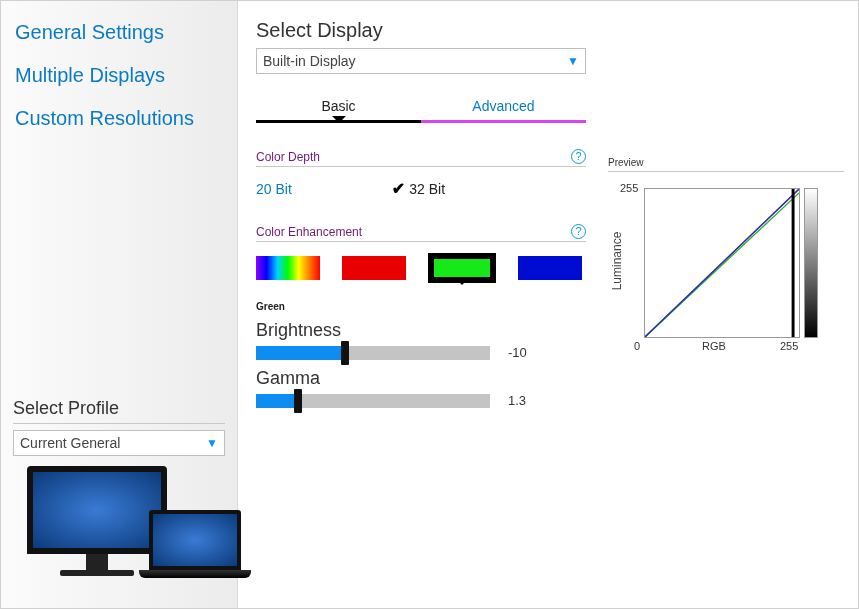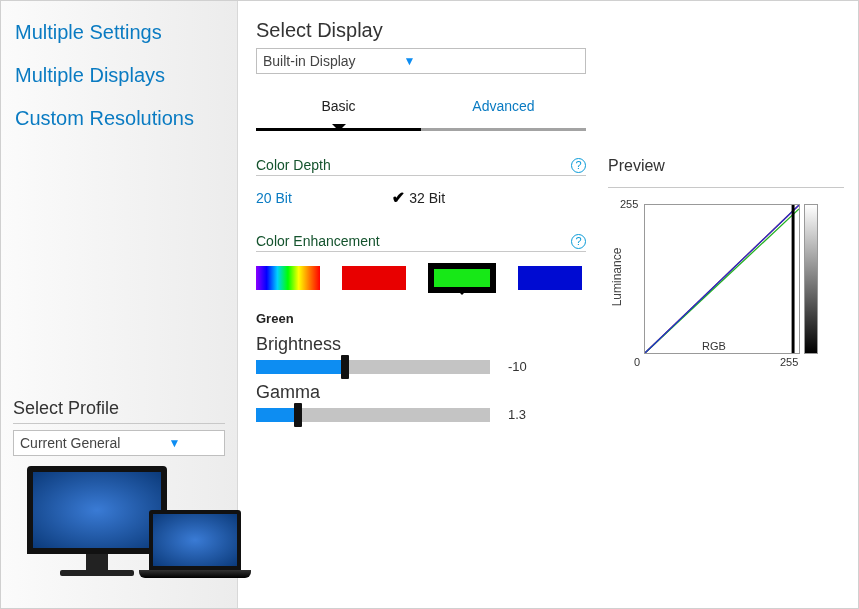--- a/index.html
+++ b/index.html
@@ -5,90 +5,90 @@
 * { box-sizing: border-box; margin: 0; padding: 0; font-family: "Segoe UI", Arial, sans-serif; }
 body { background: #f0f0f0; }
 .window { width: 859px; height: 609px; background: #fff; display: flex; border: 1px solid #d0d0d0; box-shadow: 2px 2px 6px rgba(0,0,0,0.15); position: relative; overflow: hidden; }
 .sidebar { width: 237px; background: linear-gradient(to right, #fbfbfb, #ececec); display: flex; flex-direction: column; border-right: 1px solid #d8d8d8; }
 .nav { display: flex; flex-direction: column; padding-top: 10px; }
 .nav-item { font-size: 20px; color: #0a7bc2; padding: 10px 14px; cursor: pointer; font-weight: 400; }
 .nav-item.active { background: #0d8df2; color: #fff; }
 .profile-section { margin-top: auto; padding: 0 12px 18px 12px; }
 .profile-title { font-size: 18px; color: #333; font-weight: 400; margin-bottom: 4px; }
 .profile-hr { border: none; border-top: 1px solid #c8c8c8; margin-bottom: 6px; }
-.select { width: 100%; height: 26px; border: 1px solid #bfbfbf; font-size: 14px; color: #444; padding: 2px 6px; background: #fff; display: flex; align-items: center; cursor: pointer; gap: 48px; }
+.select { width: 100%; height: 26px; border: 1px solid #bfbfbf; font-size: 14px; color: #444; padding: 2px 6px; background: #fff; display: flex; align-items: center; justify-content: space-between; cursor: pointer; gap: 48px; }
 .select .chev { color: #0d8df2; font-size: 12px; }
 .devices { padding: 10px 14px 14px; display: flex; align-items: flex-end; gap: 0; }
 .monitor, .laptop { position: relative; }
 .monitor .screen { width: 140px; height: 88px; background: radial-gradient(ellipse at center, #3a7bd5, #0b3a7a); border: 6px solid #111; border-radius: 4px 4px 0 0; }
 .monitor .stand { width: 22px; height: 16px; background: #222; margin: 0 auto; }
 .monitor .base { width: 74px; height: 6px; background: #222; margin: 0 auto; border-radius: 2px; }
 .laptop { margin-left: -18px; margin-bottom: -2px; }
 .laptop .lscreen { width: 92px; height: 60px; background: radial-gradient(ellipse at center, #3a7bd5, #0b3a7a); border: 4px solid #111; border-radius: 3px 3px 0 0; }
 .laptop .lbase { width: 112px; height: 8px; background: linear-gradient(#333,#000); margin-left: -10px; border-radius: 0 0 6px 6px; }
 
 .main { flex: 1; padding: 18px 14px 10px 18px; position: relative; display: flex; gap: 22px; }
 .main-left { width: 330px; }
 .main-right { flex: 1; }
 .page-title { font-size: 20px; color: #333; font-weight: 400; margin-bottom: 6px; }
 .display-select { width: 330px; }
 .tabs { display: flex; margin-top: 24px; width: 330px; }
-.tab { flex: 1; text-align: center; font-size: 14px; padding-bottom: 14px; cursor: pointer; position: relative; }
+.tab { flex: 1; text-align: center; font-size: 14px; padding-bottom: 6px; cursor: pointer; position: relative; }
 .tab.basic { color: #222; border-bottom: 3px solid #000; }
 .tab.basic::after { content: ""; position: absolute; left: 50%; bottom: -10px; margin-left: -7px; border: 7px solid transparent; border-top-color: #000; }
-.tab.advanced { color: #0a7bc2; border-bottom: 3px solid #a3a3a3; }
+.tab.advanced { color: #0a7bc2; border-bottom: 3px solid #d946ef; }
 
 .section { margin-top: 26px; }
 .section-head { display: flex; align-items: center; justify-content: space-between; border-bottom: 1px solid #c8c8c8; padding-bottom: 2px; }
-.section-title { font-size: 14px; color: #14532d; }
+.section-title { font-size: 12px; color: #701a75; }
 .help-icon { width: 15px; height: 15px; border: 1px solid #0a9bd8; color: #0a9bd8; border-radius: 50%; font-size: 11px; line-height: 13px; text-align: center; cursor: pointer; }
 
 .depth-options { padding-top: 12px; display: flex; gap: 100px; }
 .depth-opt { font-size: 14px; color: #0a7bc2; cursor: pointer; display: flex; align-items: center; gap: 4px; }
 .depth-opt.selected { color: #222; }
 .check { font-weight: bold; font-size: 16px; color: #000; }
 
 .swatches { display: flex; gap: 22px; padding-top: 14px; }
 .swatch { width: 64px; height: 24px; cursor: pointer; position: relative; }
 .swatch.rainbow { background: linear-gradient(to right, #8a00ff, #0000ff, #00d0ff, #00ff00, #ffff00, #ff7b00, #ff0000); }
 .swatch.red { background: #e80000; }
 .swatch.green { background: #17e817; border: 4px solid #000; padding: 0; width: 68px; height: 30px; margin-top: -3px; box-shadow: inset 0 0 0 2px #000; }
 .swatch.green::after { content: ""; position: absolute; left: 50%; bottom: -13px; margin-left: -7px; border: 7px solid transparent; border-top-color: #000; }
 .swatch.blue { background: #000bd2; }
 
-.channel-label { font-size: 13px; font-weight: 600; color: #222; margin-top: 18px; }
+.channel-label { font-size: 10px; font-weight: 600; color: #222; margin-top: 18px; }
 .slider-row { margin-top: 8px; }
 .slider-title { font-size: 18px; color: #333; margin-bottom: 4px; }
 .slider-wrap { display: flex; align-items: center; gap: 18px; }
 .slider { position: relative; width: 234px; height: 14px; background: #c4c4c4; cursor: pointer; }
 .slider .fill { position: absolute; left: 0; top: 0; bottom: 0; background: #0d8df2; }
 .slider .thumb { position: absolute; top: -5px; width: 8px; height: 24px; background: #111; border-radius: 1px; }
 .slider-value { font-size: 13px; color: #333; width: 36px; text-align: left; }
 
-.preview-title { font-size: 16px; color: #333; border-bottom: 1px solid #c8c8c8; padding-bottom: 12px; margin-top: 138px; }
+.preview-title { font-size: 10px; color: #333; border-bottom: 1px solid #c8c8c8; padding-bottom: 3px; margin-top: 138px; }
 .chart { position: relative; margin-top: 14px; width: 210px; }
 .axis-y-label { position: absolute; left: -20px; top: 68px; transform: rotate(-90deg); font-size: 12px; color: #444; }
 .tick { font-size: 11px; color: #333; position: absolute; }
 .tick.tl { left: 12px; top: -4px; }
 .tick.bl { left: 26px; top: 154px; }
-.tick.xl { left: 94px; top: 138px; }
+.tick.xl { left: 94px; top: 154px; }
 .tick.br { left: 172px; top: 154px; }
 .plotbox { position: absolute; left: 36px; top: 2px; width: 156px; height: 150px; border: 1px solid #999; }
 .plotline { position: absolute; left: 0; bottom: 0; width: 100%; height: 100%; }
 .grad { position: absolute; top: 2px; left: 196px; width: 14px; height: 150px; background: linear-gradient(to bottom, #fff, #000); border: 1px solid #999; }
 .chart-space { height: 180px; }
 </style>
 </head>
 <body>
 
 <div class="window">
 
   <div class="sidebar">
     <div class="nav">
-      <div class="nav-item">Multiple Settings</div>
+      <div class="nav-item">General Settings</div>
       <div class="nav-item">Multiple Displays</div>
       <div class="nav-item">Custom Resolutions</div>
     </div>
 
     <div class="profile-section">
       <div class="profile-title">Select Profile</div>
       <hr class="profile-hr">
       <div class="select">
         <span>Current General</span>
         <span class="chev">▼</span>

